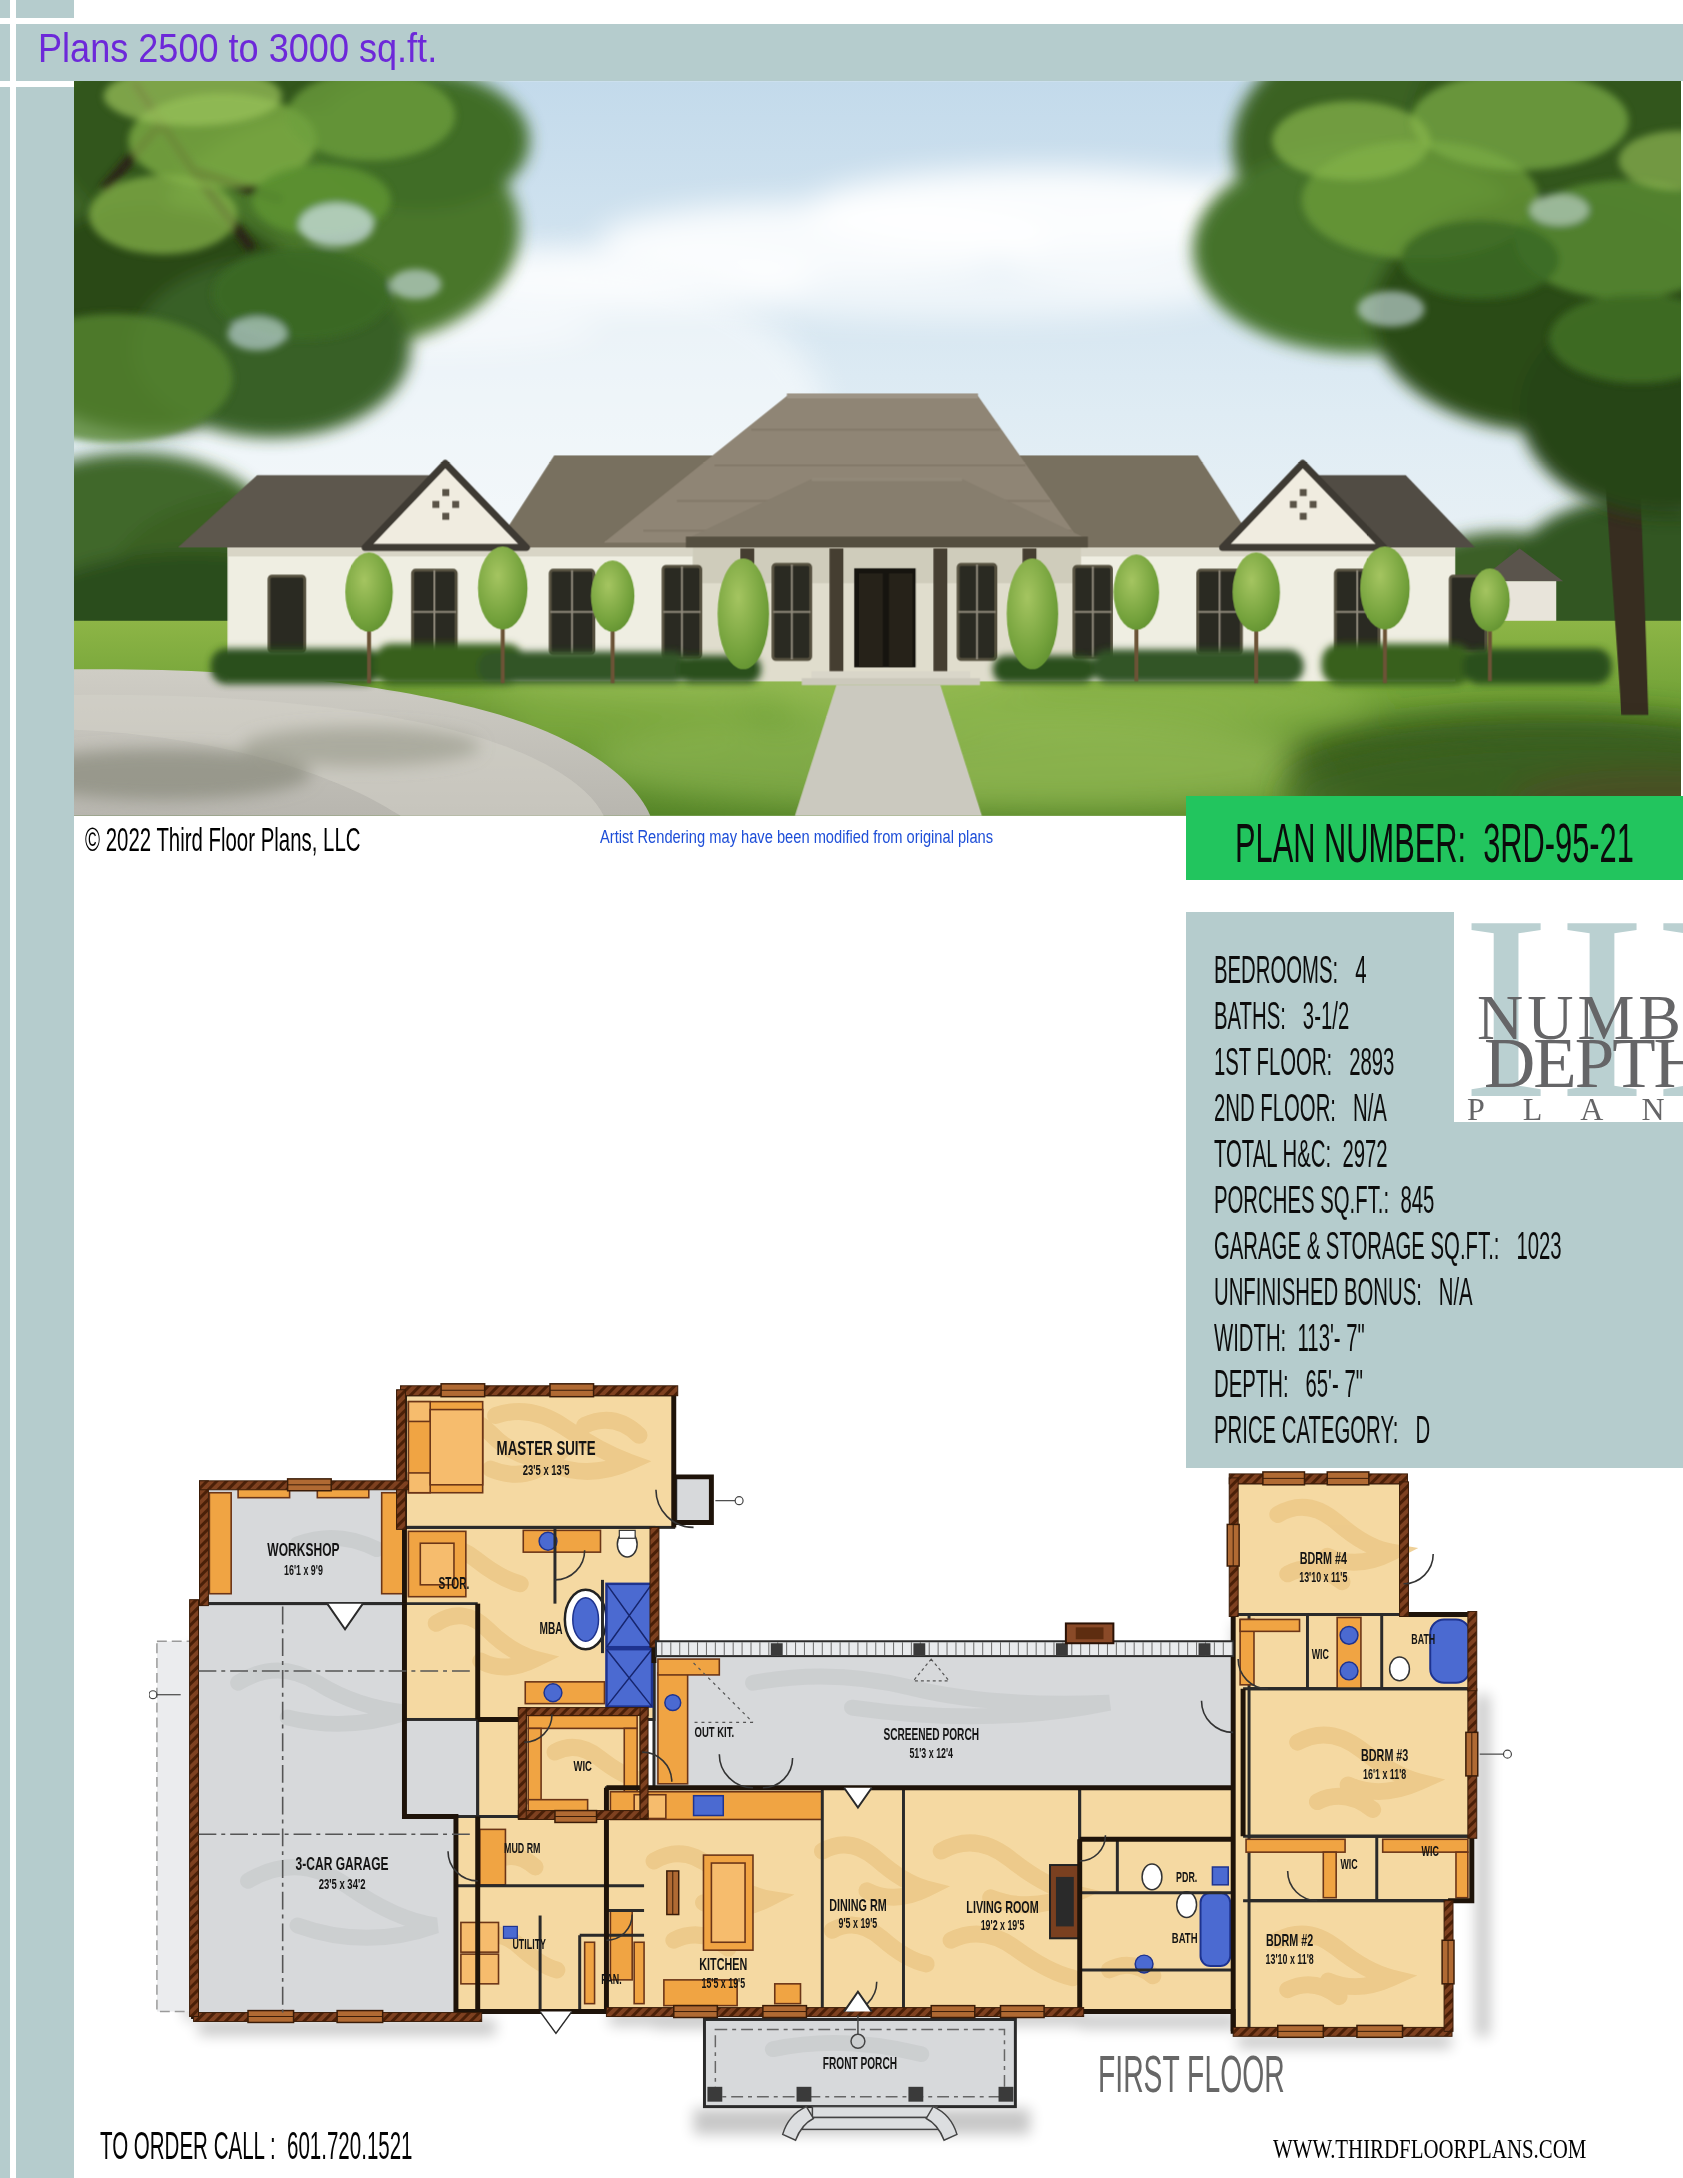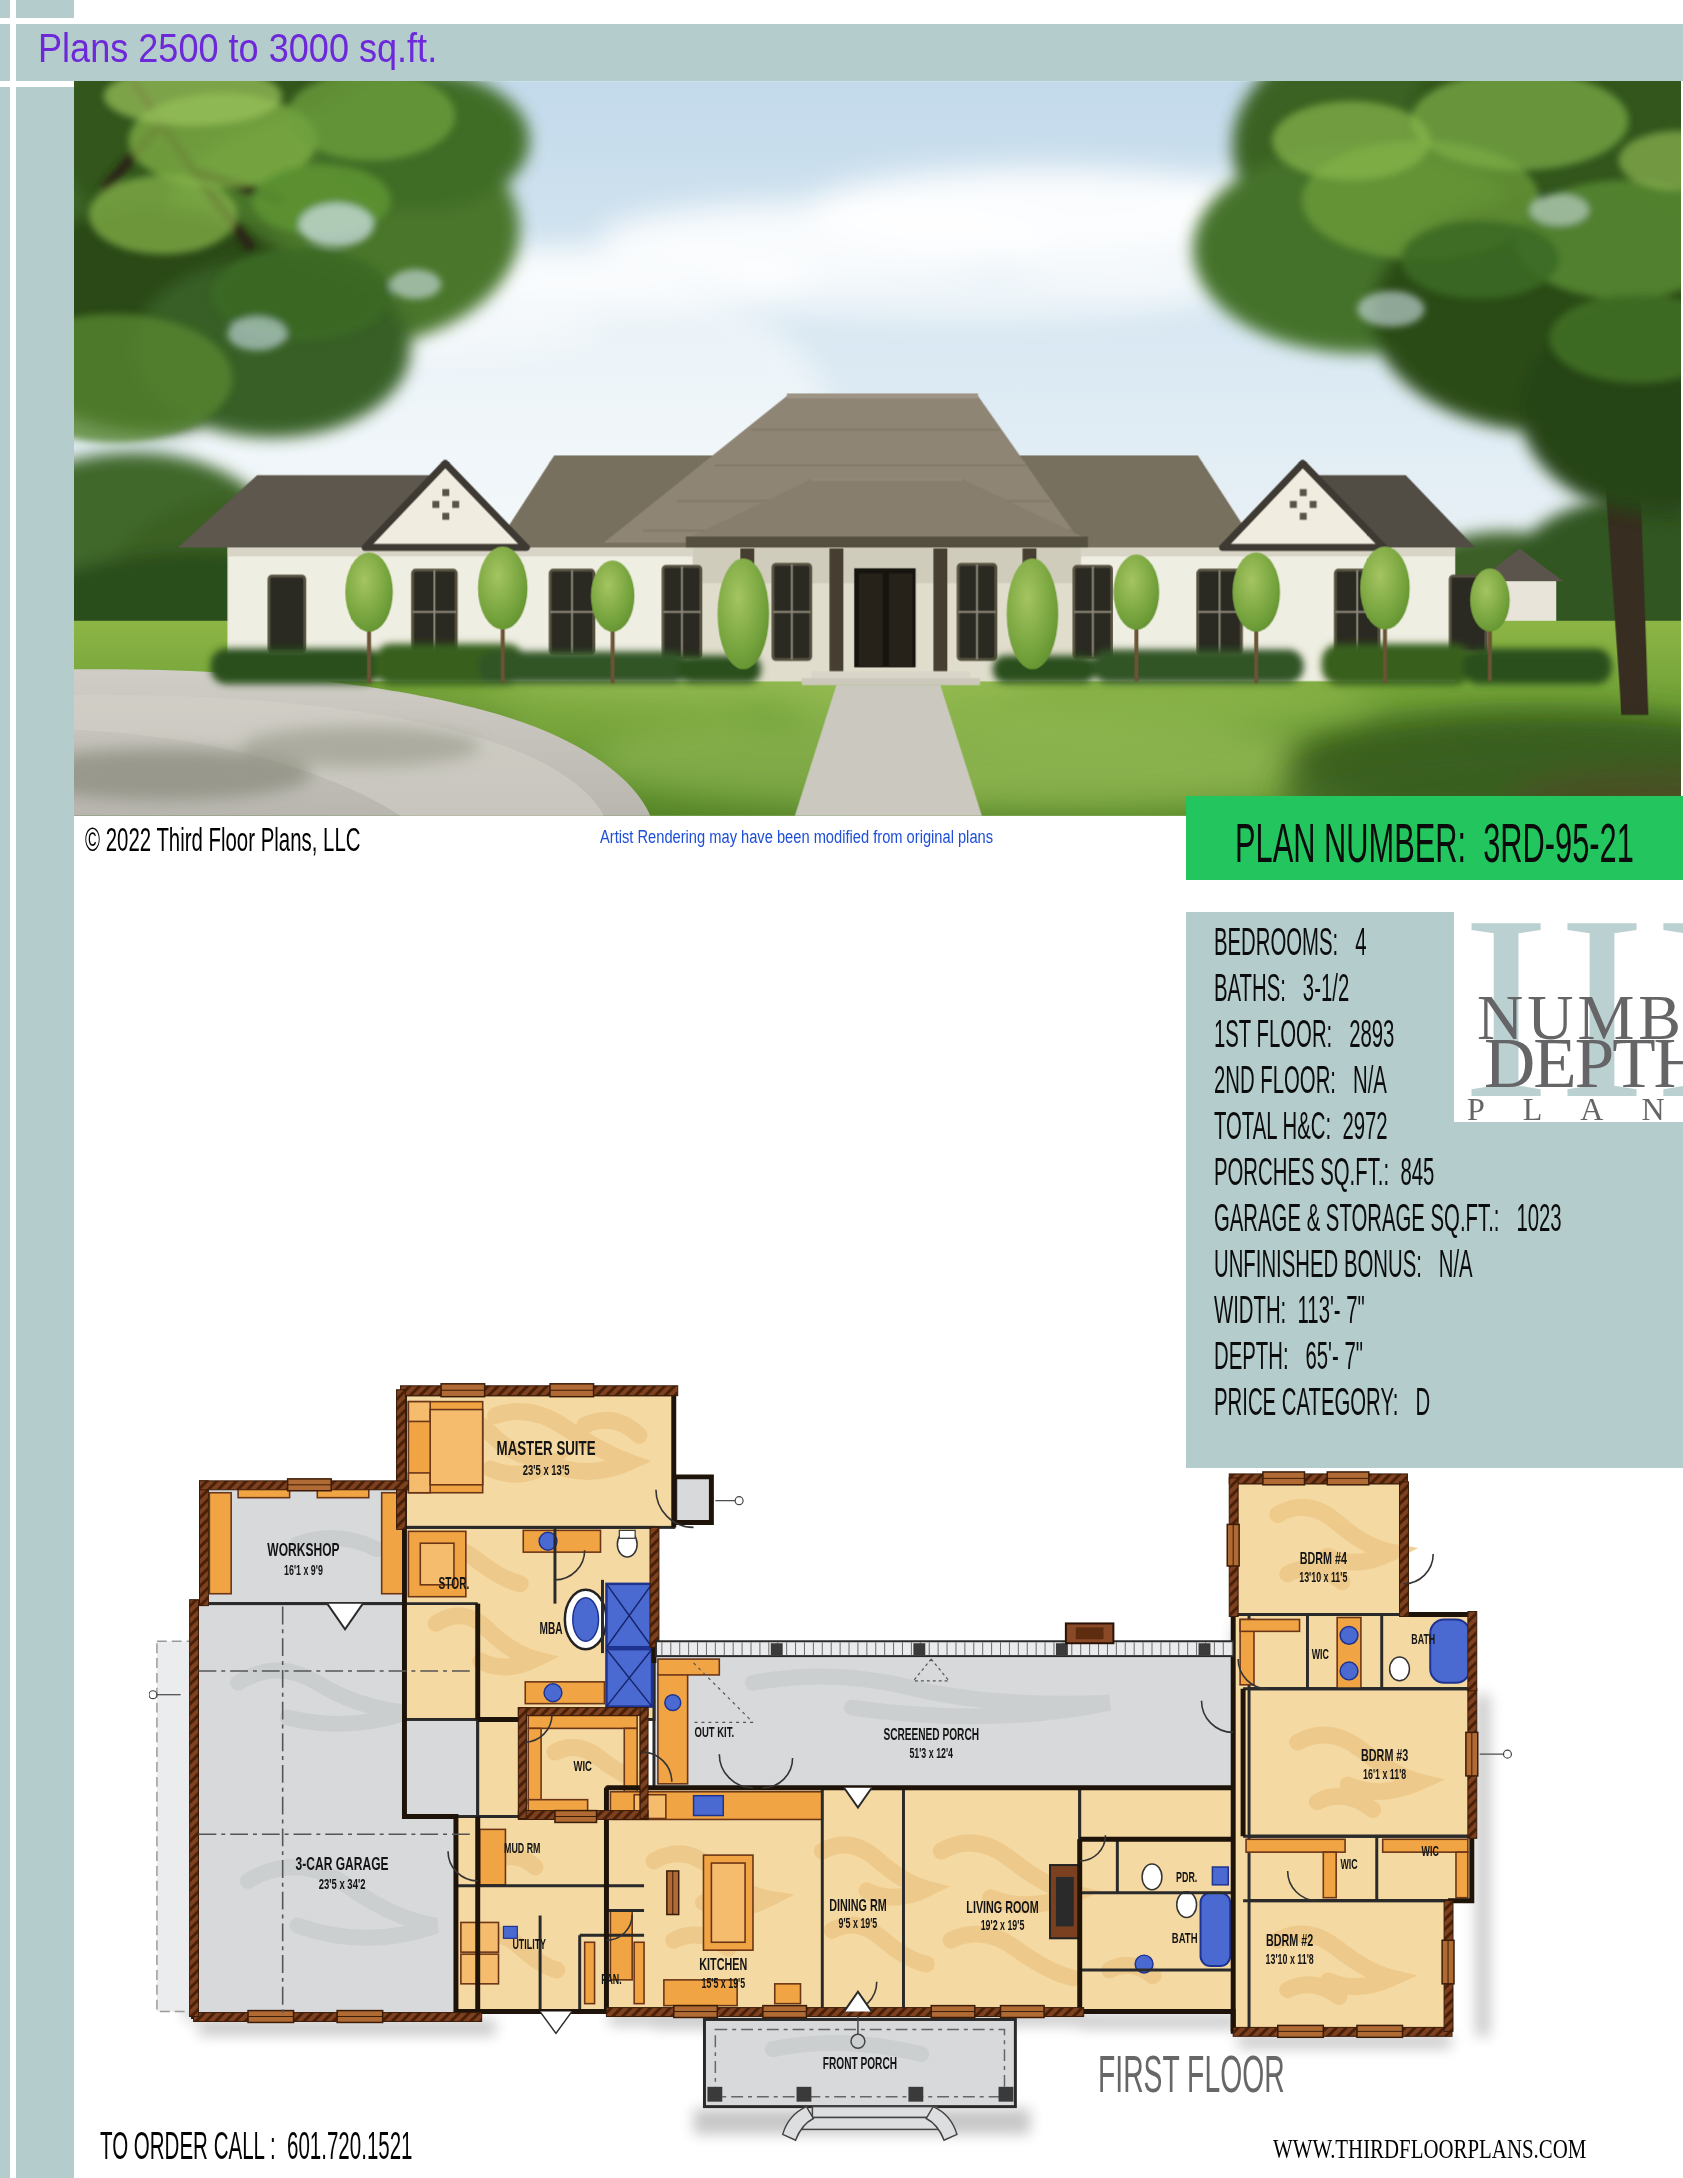--- a/index.html
+++ b/index.html
@@ -262,21 +262,21 @@
 </div>
 
 <div class="abs" style="left:85px;top:822px;height:34px;line-height:34px;font-size:34px;color:#000"><span class="cond" style="transform:scaleX(0.6)">© 2022 Third Floor Plans, LLC</span></div>
 <div class="abs" style="left:600px;top:819px;height:36px;line-height:36px;font-size:18px;color:#1d4ed8"><span class="cond" style="transform:scaleX(0.815)">Artist Rendering may have been modified from original plans</span></div>
 
 <div class="abs" style="left:1186px;top:796px;width:497px;height:84px;background:#22c55e">
 <div class="abs" style="left:49px;top:20px;height:55px;line-height:55px;font-size:55px;color:#0b0b0b"><span class="cond" style="transform:scaleX(0.56)">PLAN NUMBER:&nbsp; 3RD-95-21</span></div>
 </div>
 
 <div class="abs sage" style="left:1186px;top:912px;width:497px;height:556px"></div>
-<div class="abs" style="left:1214px;top:912px;width:455px;font-size:38px;color:#0c0c0c" id="info">
+<div class="abs" style="left:1214px;top:940px;width:455px;font-size:38px;color:#0c0c0c" id="info">
 <div class="il"><span class="cond">BEDROOMS:&nbsp;&nbsp; 4</span></div>
 <div class="il"><span class="cond">BATHS:&nbsp;&nbsp; 3-1/2</span></div>
 <div class="il"><span class="cond">1ST FLOOR:&nbsp;&nbsp; 2893</span></div>
 <div class="il"><span class="cond">2ND FLOOR:&nbsp;&nbsp; N/A</span></div>
 <div class="il"><span class="cond">TOTAL H&amp;C:&nbsp; 2972</span></div>
 <div class="il"><span class="cond">PORCHES SQ.FT.:&nbsp; 845</span></div>
 <div class="il"><span class="cond">GARAGE &amp; STORAGE SQ.FT.:&nbsp;&nbsp; 1023</span></div>
 <div class="il"><span class="cond">UNFINISHED BONUS:&nbsp;&nbsp; N/A</span></div>
 <div class="il"><span class="cond">WIDTH:&nbsp; 113'- 7"</span></div>
 <div class="il"><span class="cond">DEPTH:&nbsp;&nbsp; 65'- 7"</span></div>

